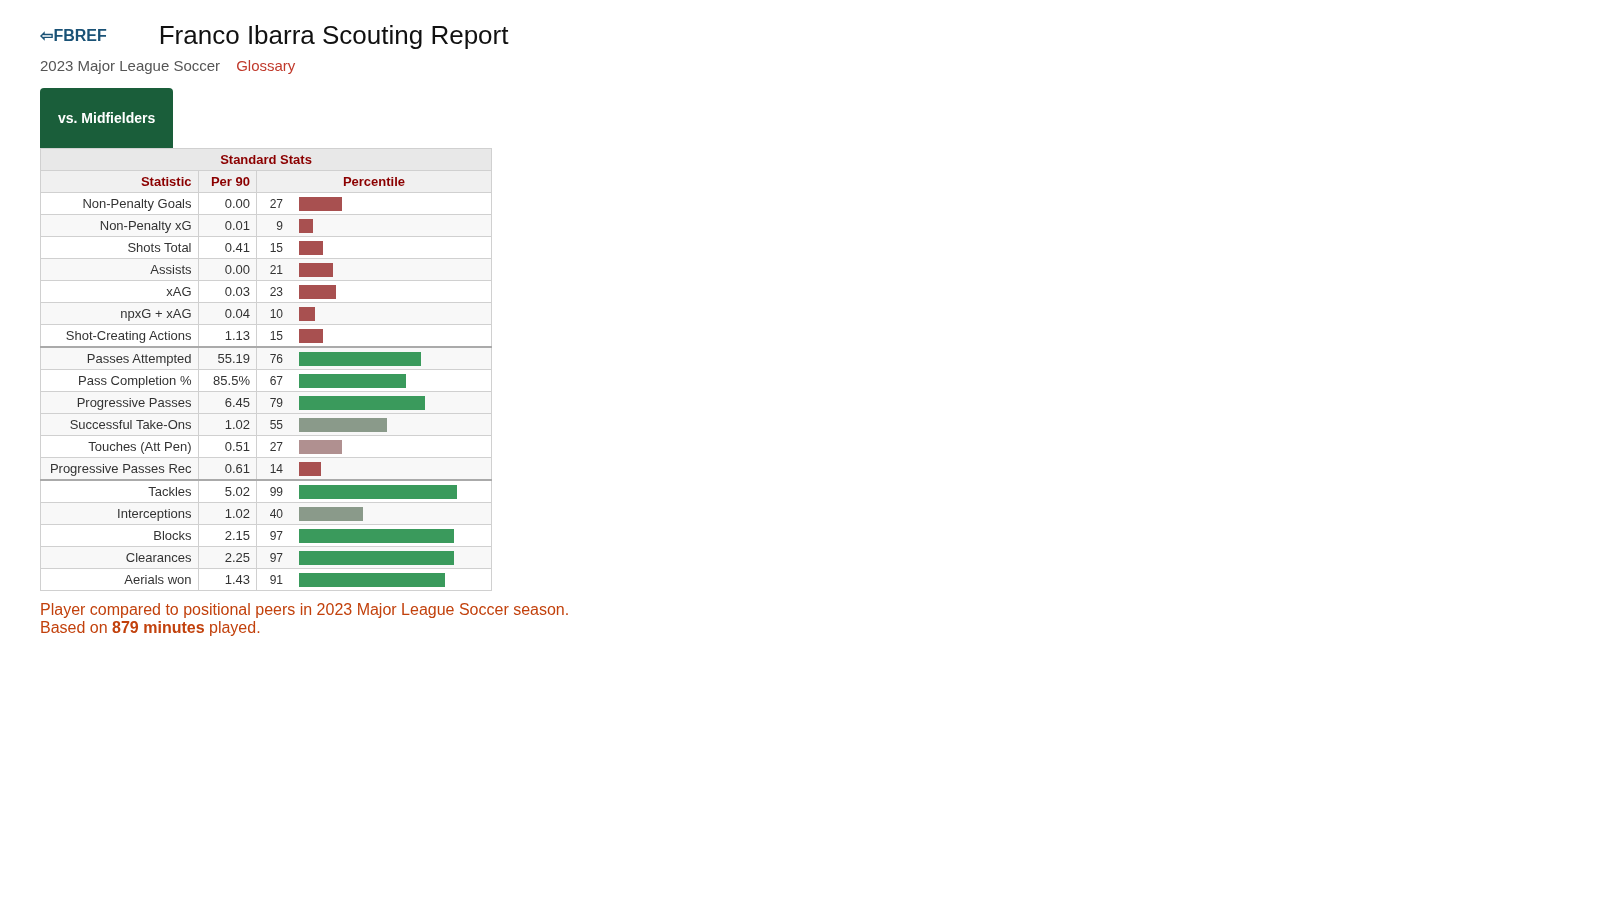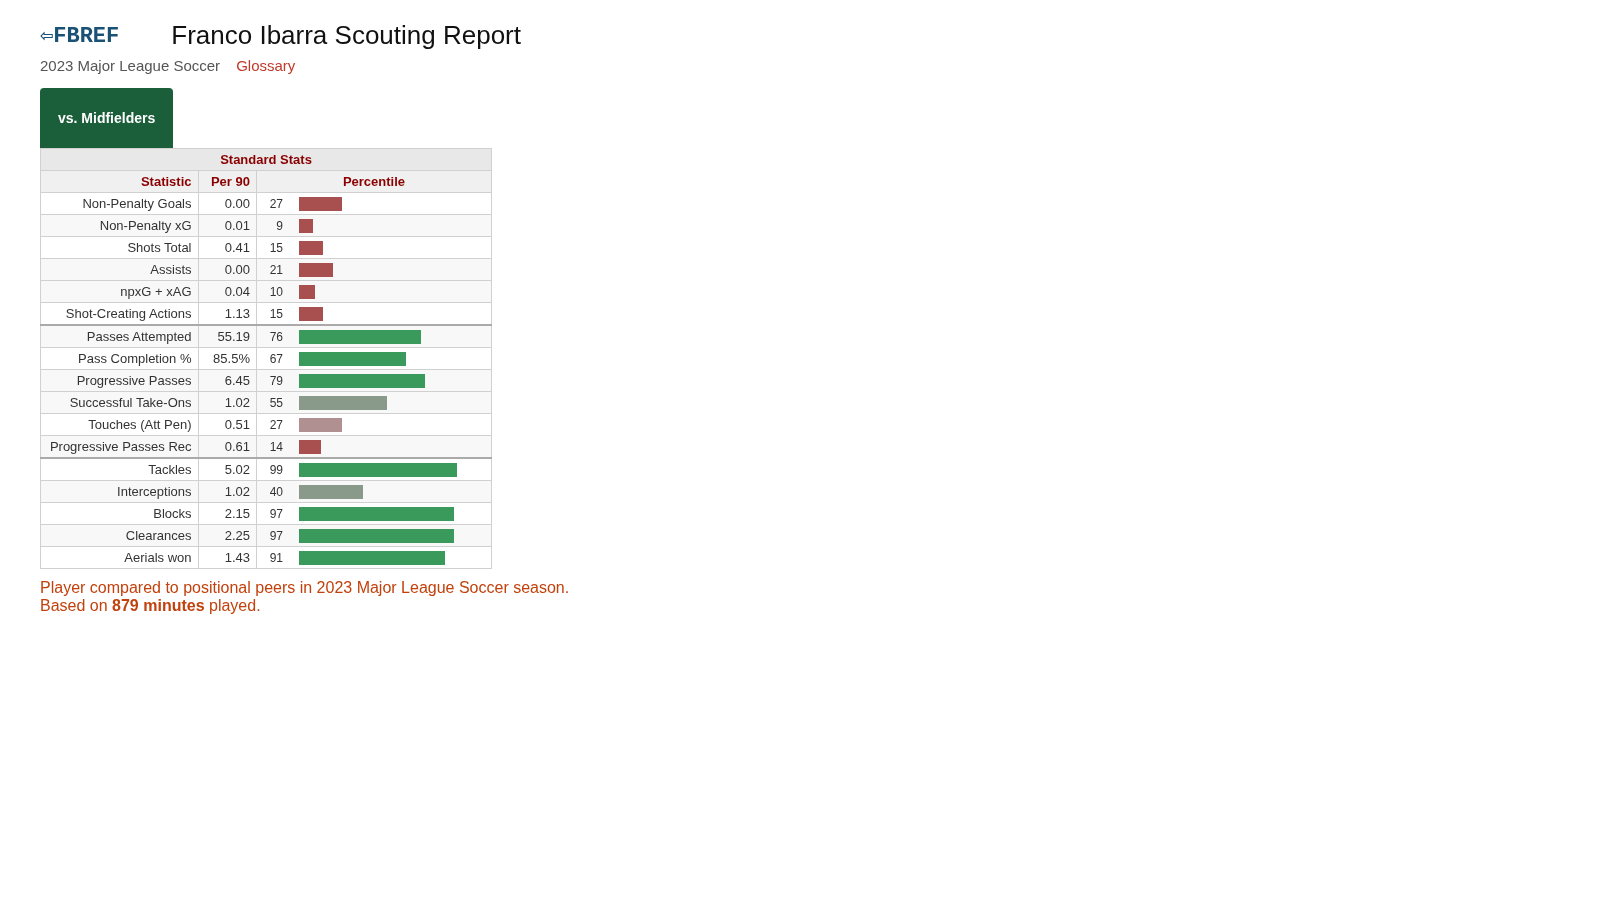--- a/index.html
+++ b/index.html
@@ -11,22 +11,21 @@
     }
     .header {
       display: flex;
       align-items: center;
       gap: 8px;
       margin-bottom: 6px;
     }
     .logo {
       color: #1a5276;
       font-weight: bold;
-      font-size: 22px;
-      font-family: Liberation Mono, monospace;
+      font-size: 16px;
     }
     .logo span.arrow {
       color: #1a5276;
     }
     .title {
       font-size: 26px;
       font-weight: normal;
       color: #111;
       margin-left: 44px;
     }
@@ -186,20 +185,30 @@
       <tr class="data-row" style="background: rgb(248, 248, 248);">
         <td class="col-stat">Assists</td>
         <td class="col-per90">0.00</td>
         <td class="col-pct">
           <div class="bar-container">
             <span class="bar-value">21</span>
             <span class="bar" style="background-color: rgb(168, 80, 80); width: 34px;"></span>
           </div>
         </td>
       </tr>
+      <tr class="data-row" style="background: rgb(255, 255, 255);">
+        <td class="col-stat">xAG</td>
+        <td class="col-per90">0.03</td>
+        <td class="col-pct">
+          <div class="bar-container">
+            <span class="bar-value">23</span>
+            <span class="bar" style="background-color: rgb(168, 80, 80); width: 37px;"></span>
+          </div>
+        </td>
+      </tr>
       <tr class="data-row" style="background: rgb(248, 248, 248);">
         <td class="col-stat">npxG + xAG</td>
         <td class="col-per90">0.04</td>
         <td class="col-pct">
           <div class="bar-container">
             <span class="bar-value">10</span>
             <span class="bar" style="background-color: rgb(168, 80, 80); width: 16px;"></span>
           </div>
         </td>
       </tr>

